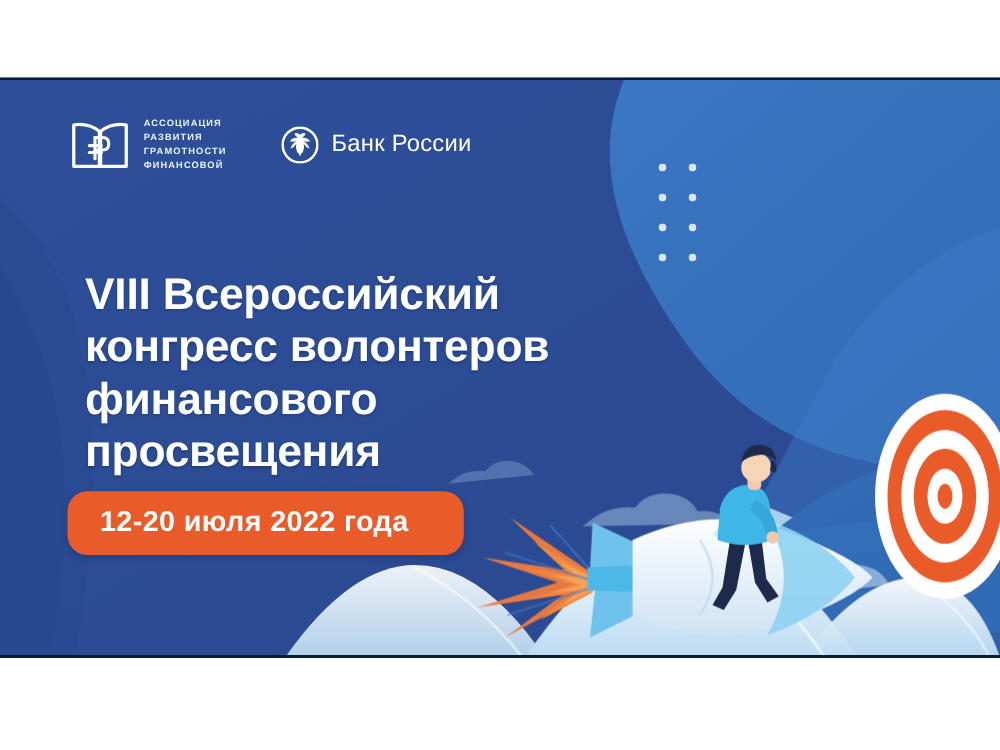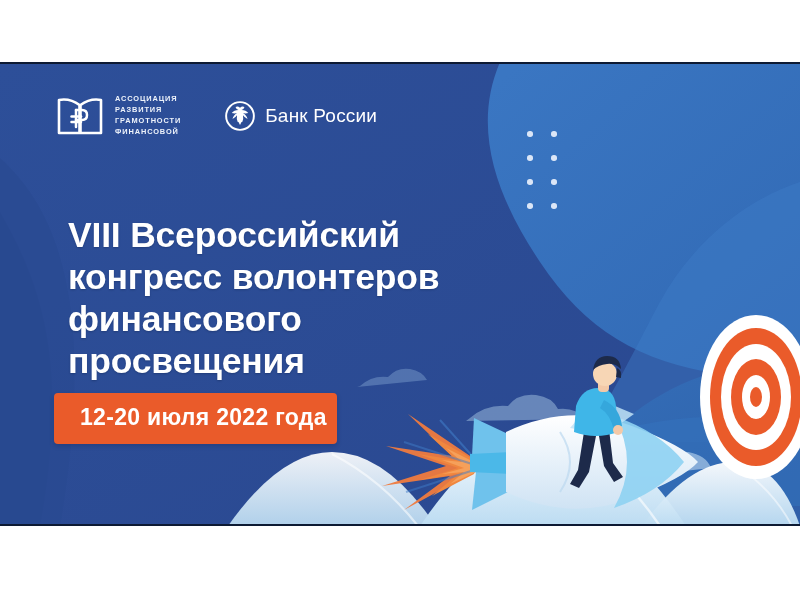--- a/index.html
+++ b/index.html
@@ -46,22 +46,22 @@
     color:#ffffff;font-size:35.5px;font-weight:700;line-height:1.185;
     letter-spacing:-0.2px;
     text-shadow:0 1px 2px rgba(10,25,60,.30);
     white-space:pre-line;
   }
 
   
   .date-badge{
     position:absolute;left:54px;top:331px;z-index:25;
     background:#ea5b2a;color:#ffffff;
-    border-radius:4px;
-    padding:11px 10px 13px 26px;
+    border-radius:16px;
+    padding:11px 44px 13px 26px;
     font-size:23px;font-weight:700;letter-spacing:.3px;white-space:nowrap;
     box-shadow:0 2px 5px rgba(10,25,60,.22);
   }
 </style>
 </head>
 <body>
 
 <div id="stage">
 
   <div class="banner">

